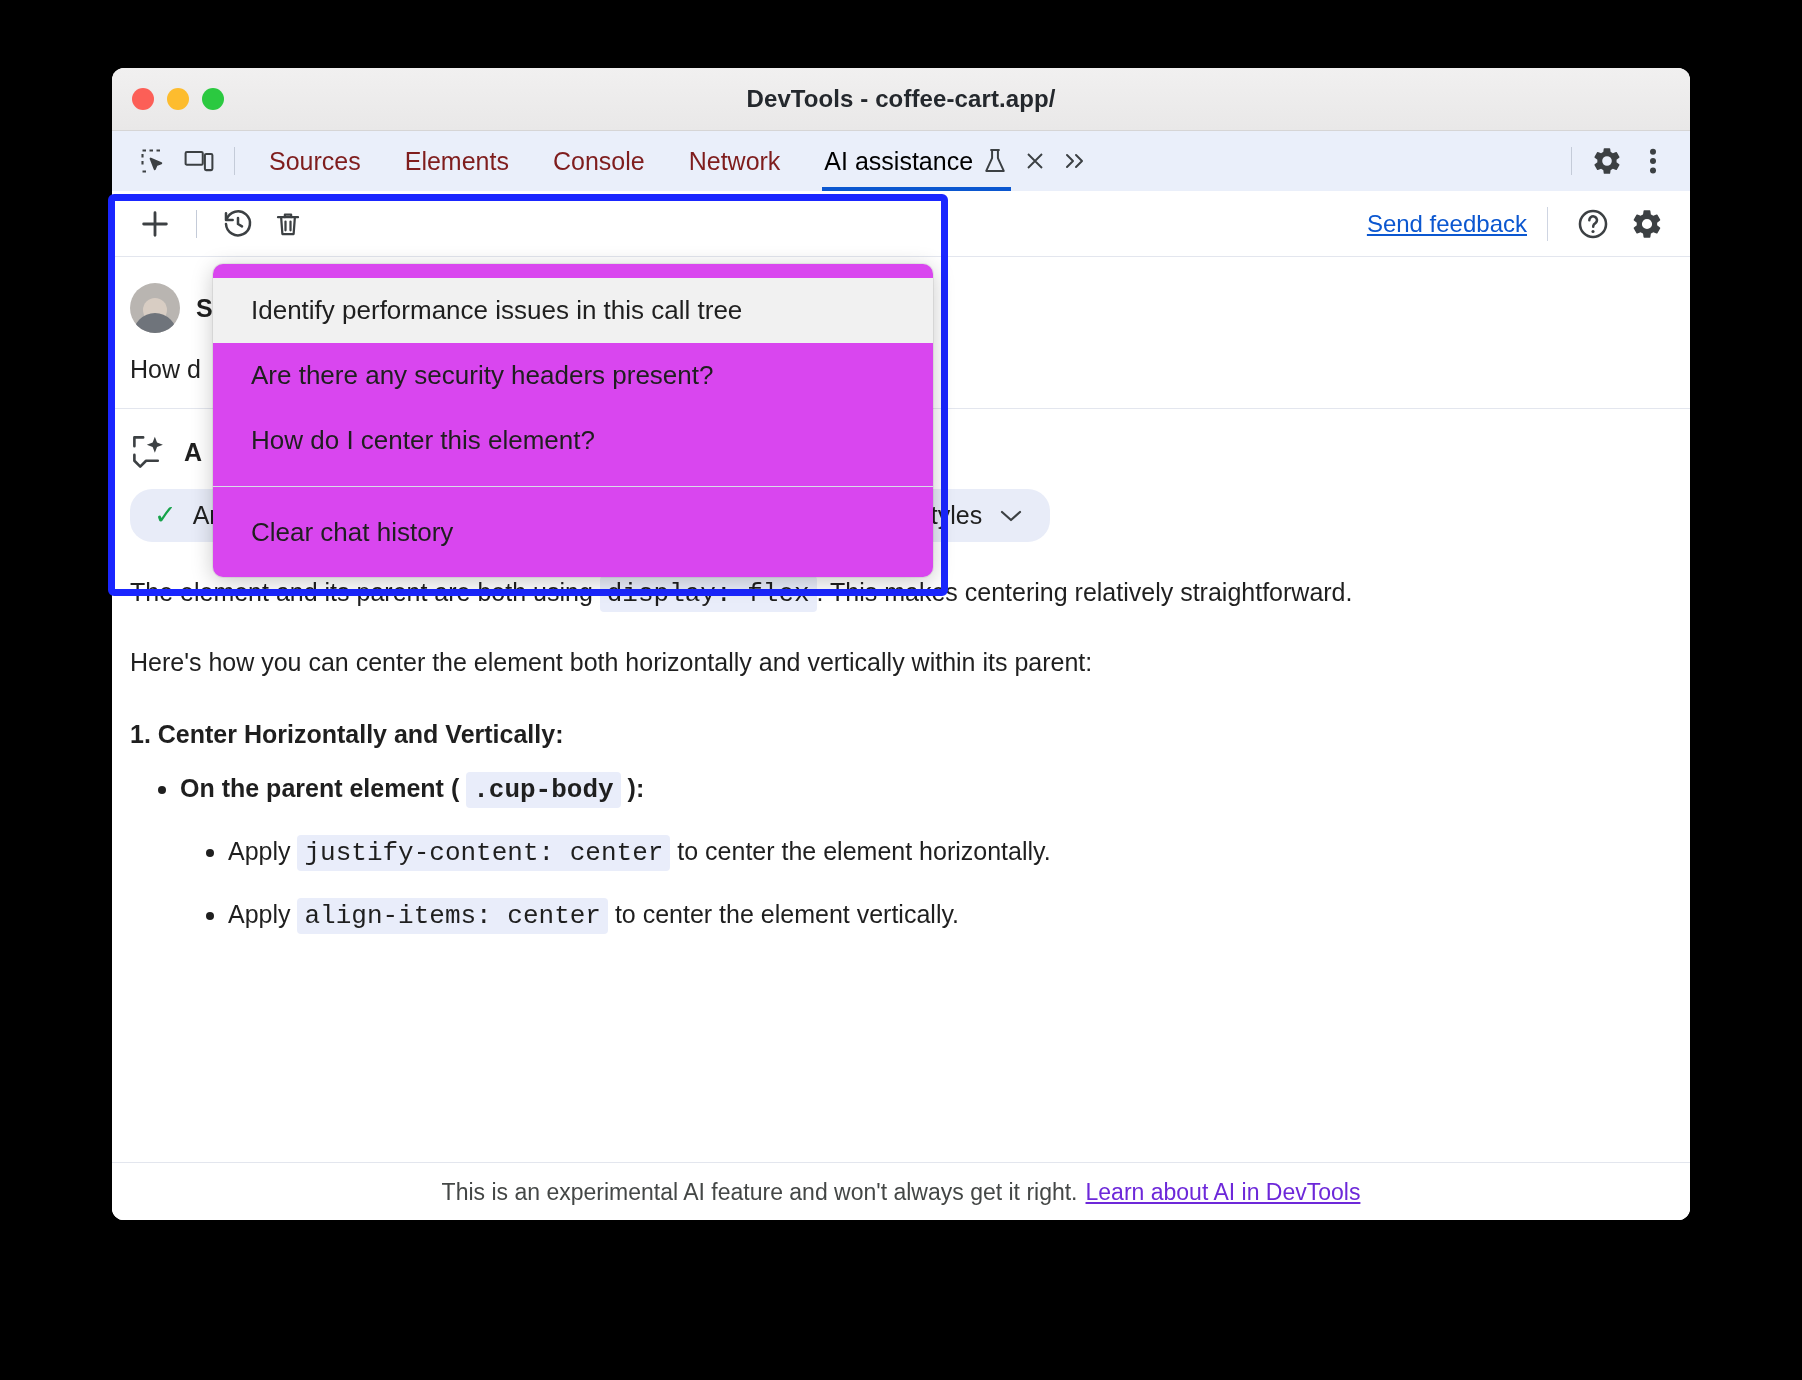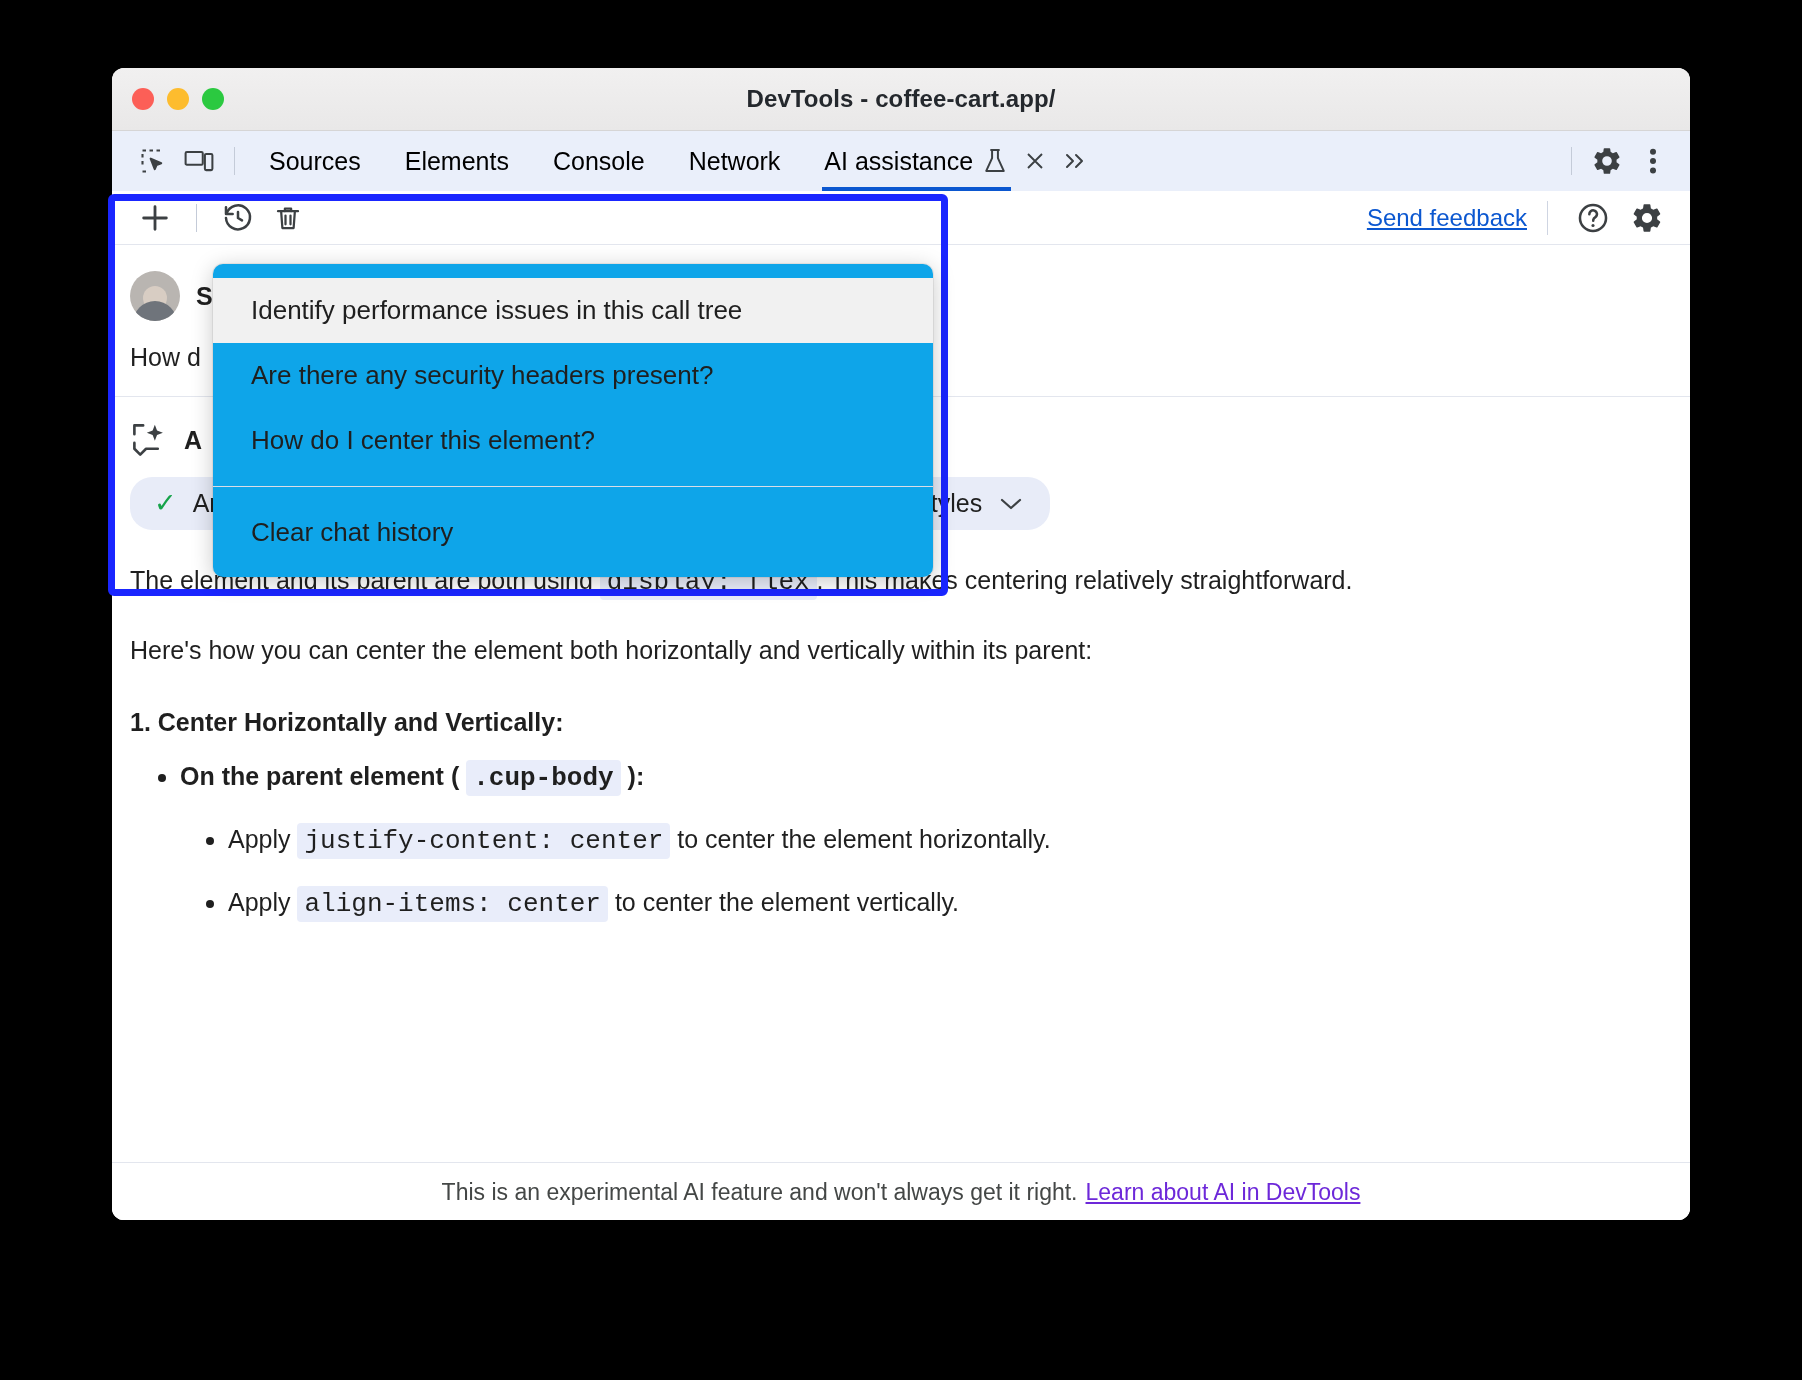--- a/index.html
+++ b/index.html
@@ -84,21 +84,21 @@
     color: #3c4043;
   }
   .tb-sep {
     width: 1px;
     height: 28px;
     background: #c4cbd8;
     margin: 0 12px;
   }
   .tab {
     font-size: 25px;
-    color: #000000;
+    color: #7f1d1d;
     padding: 0 22px;
     height: 60px;
     line-height: 60px;
     white-space: nowrap;
   }
   .tab.active {
     color: #000000;
     position: relative;
     display: flex;
     align-items: center;
@@ -130,21 +130,21 @@
   }
 
   
   .panel {
     position: relative;
     background: #ffffff;
     height: calc(100% - 122px);
   }
   .ai-toolbar {
     position: relative;
-    height: 54px;
+    height: 66px;
     display: flex;
     align-items: center;
     padding-left: 18px;
     box-sizing: border-box;
     border-bottom: 1px solid #e3e6ee;
   }
   .ai-toolbar .tb-sep { margin: 0 16px; }
   .icon-btn {
     width: 50px;
     height: 50px;
@@ -332,21 +332,21 @@
     pointer-events: none;
     z-index: 40;
   }
 
   
   .menu {
     position: absolute;
     left: 213px;
     top: 264px;
     width: 720px;
-    background: #0ea5e9;
+    background: #d946ef;
     border-radius: 10px;
     box-shadow: 0 4px 22px rgba(0,0,0,0.22), 0 0 0 1px rgba(0,0,0,0.06);
     padding: 14px 0 12px 0;
     z-index: 50;
   }
   .menu-item {
     font-size: 26px;
     color: #1f1f1f;
     padding: 17px 0 17px 38px;
     white-space: nowrap;

